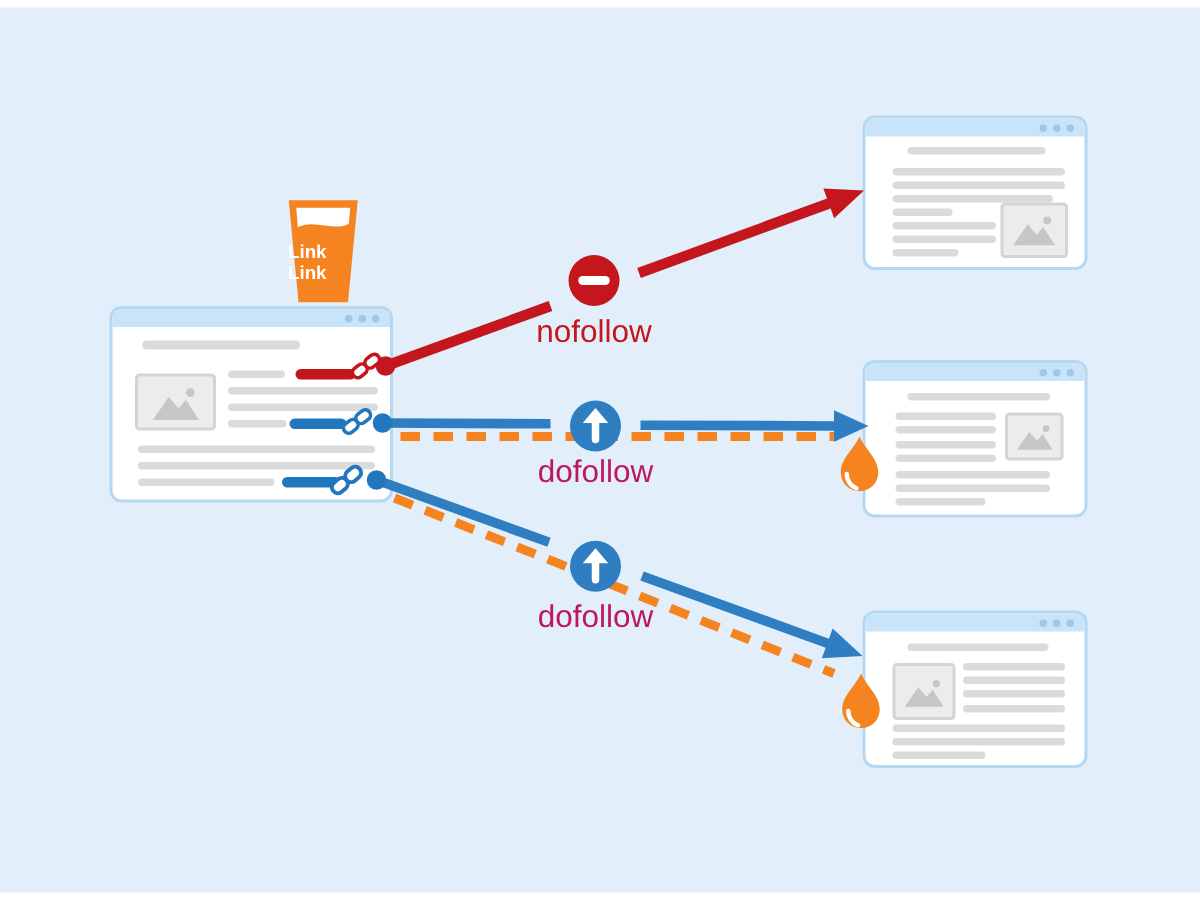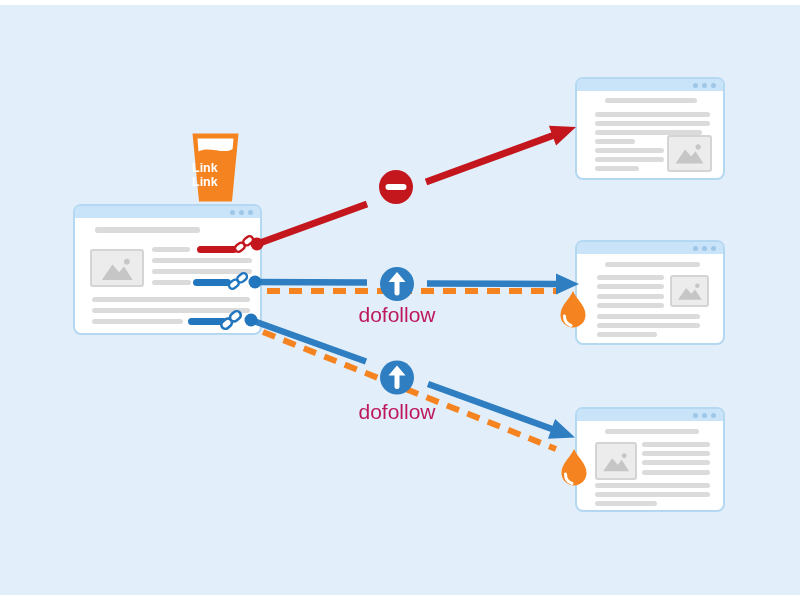--- a/index.html
+++ b/index.html
@@ -207,15 +207,16 @@
     <g>
       <path d="M573,291 C569,300 560.5,305.5 560.5,315 A12.5,12.5 0 1 0 585.5,315 C585.5,305.5 577,300 573,291 Z" fill="#F5831F"></path>
       <path d="M564.5,316 a10,10 0 0 0 6.5,9.5" stroke="#ffffff" stroke-width="3" stroke-linecap="round" fill="none"></path>
     </g>
     <g>
       <path d="M574,449 C570,458 561.5,463.5 561.5,473 A12.5,12.5 0 1 0 586.5,473 C586.5,463.5 578,458 574,449 Z" fill="#F5831F"></path>
       <path d="M565.5,474 a10,10 0 0 0 6.5,9.5" stroke="#ffffff" stroke-width="3" stroke-linecap="round" fill="none"></path>
     </g>
   </svg>
 
+  <div class="label red" style="left:334px;top:210px;">nofollow</div>
   <div class="label blue" style="left:335px;top:303px;">dofollow</div>
   <div class="label blue" style="left:335px;top:400px;">dofollow</div>
 </div>
 
 </body></html>

